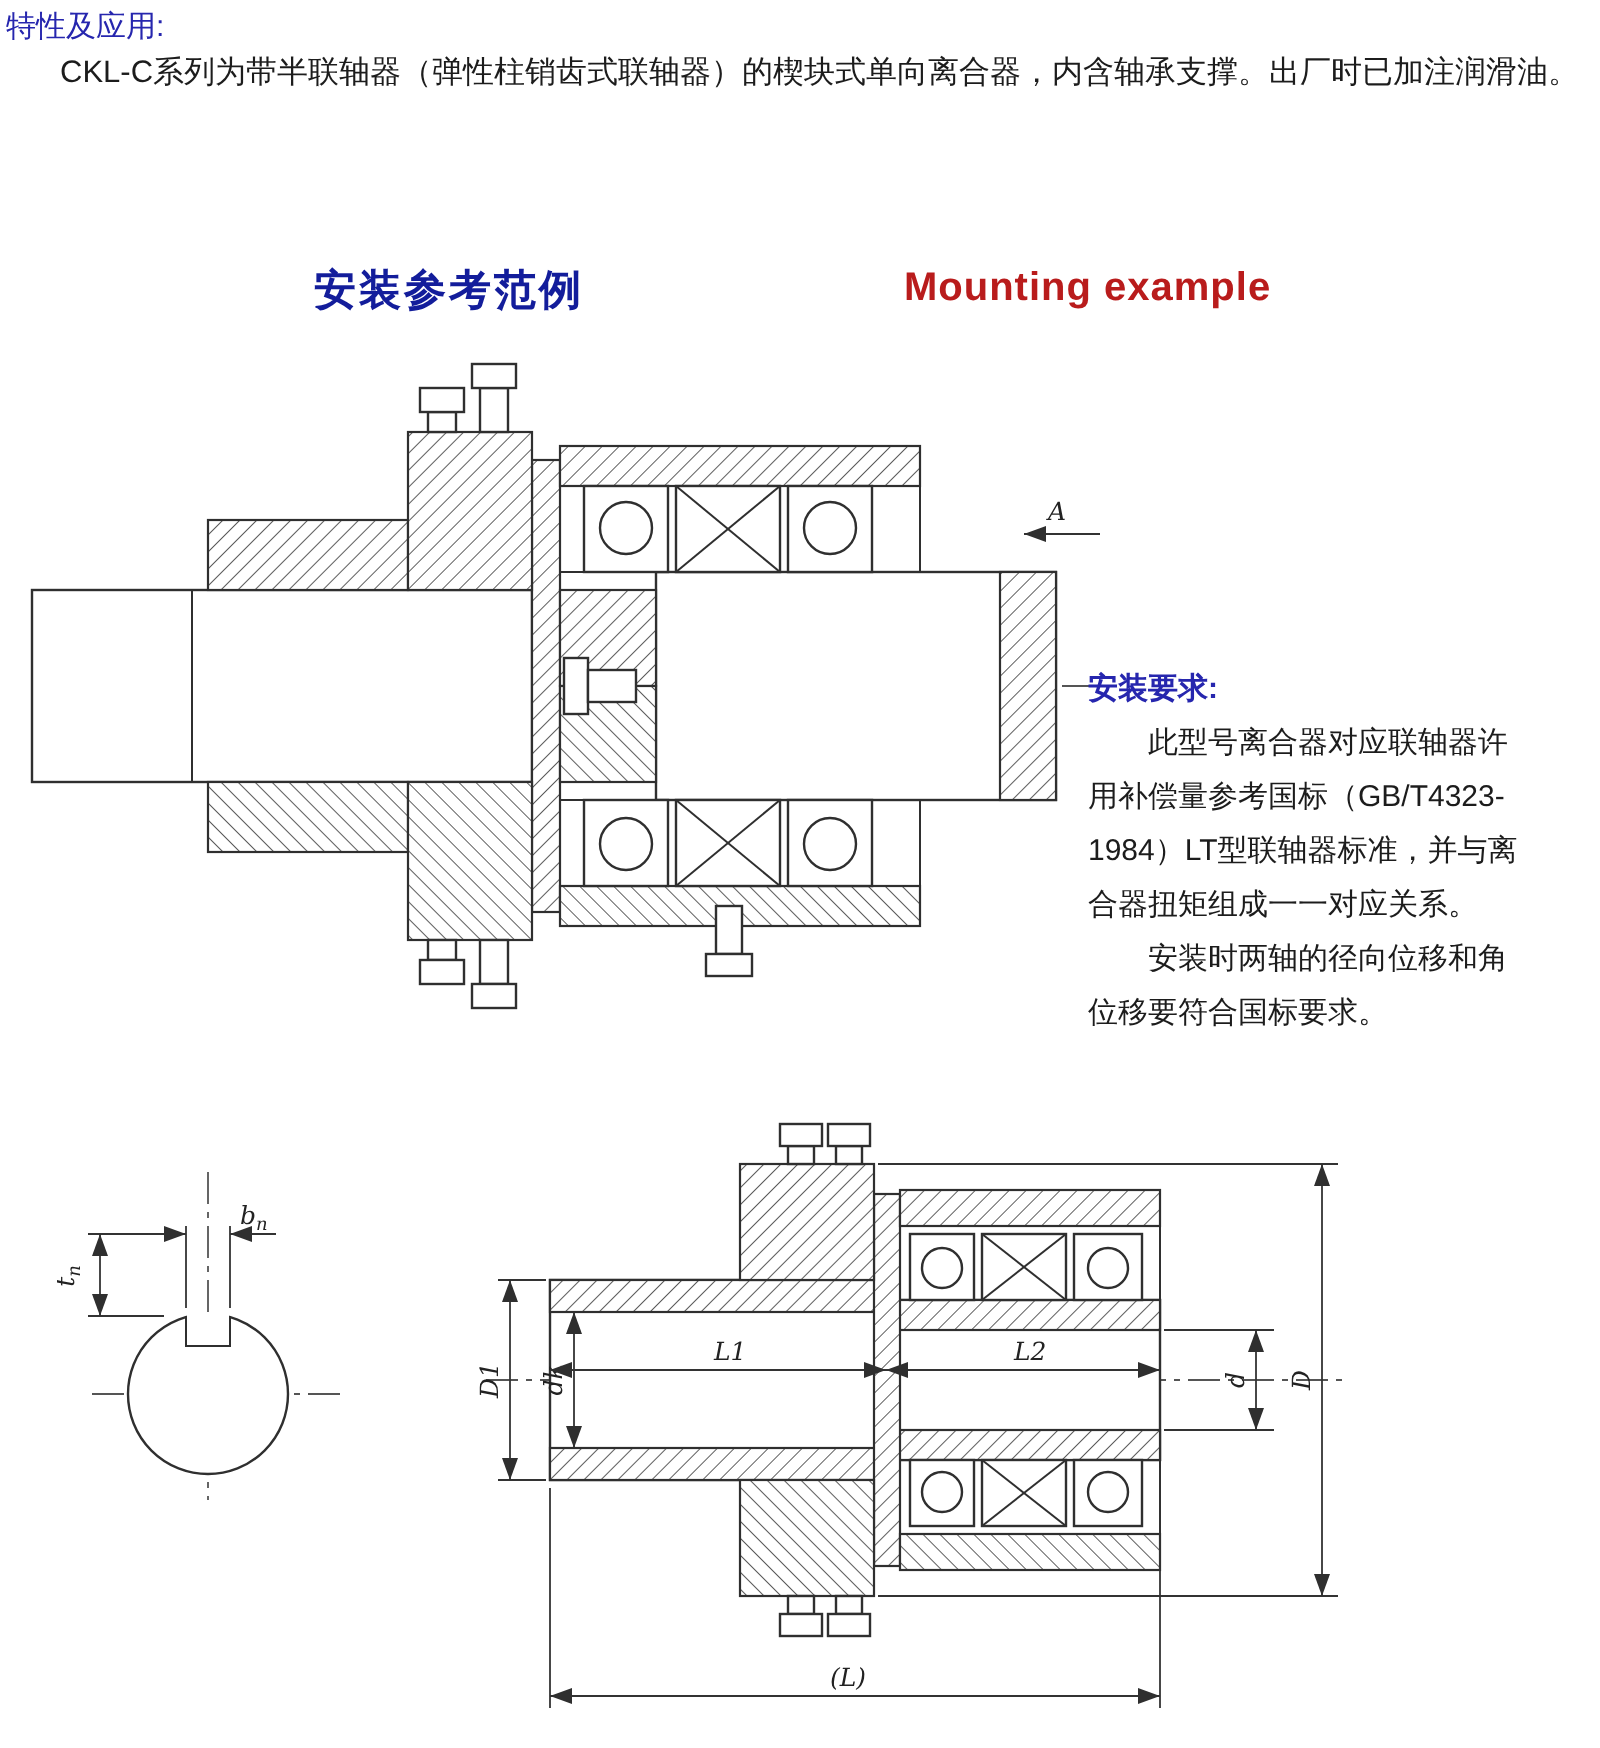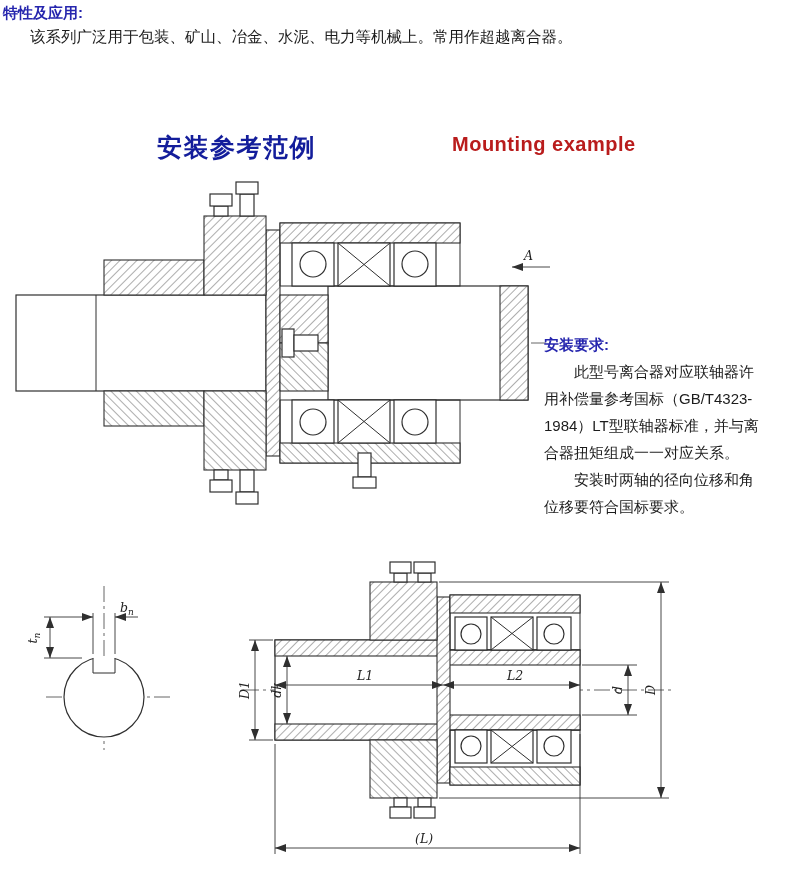--- a/index.html
+++ b/index.html
@@ -1,23 +1,23 @@
 <!DOCTYPE html>
 <html lang="zh"><head>
 <meta charset="utf-8">
 <style>
   *{box-sizing:border-box}
   html,body{margin:0;padding:0}
   body{width:800px;height:874px;background:#ffffff;position:relative;overflow:hidden;
        font-family:"Liberation Sans","DejaVu Sans",sans-serif;color:#1c1c1c}
   .abs{position:absolute}
-  .sec-title{font-size:15px;font-weight:bold;color:#2626ae;white-space:nowrap}
+  .sec-title{font-size:15px;font-weight:normal;color:#2626ae;white-space:nowrap}
   .intro-lines{line-height:27px;font-size:15.5px;white-space:nowrap}
   .intro-lines p{margin:0}
-  .h-cn{font-size:25px;font-weight:bold;color:#131d9b;letter-spacing:1.5px;white-space:nowrap}
+  .h-cn{font-size:21px;font-weight:bold;color:#131d9b;letter-spacing:1.5px;white-space:nowrap}
   .h-en{font-size:20px;font-weight:bold;color:#b91c1c;letter-spacing:.5px;white-space:nowrap}
   .install{width:260px}
   .install-title{font-size:15px;font-weight:bold;color:#2626ae;line-height:27px}
   .install-line{font-size:15px;line-height:27px;white-space:nowrap}
   .install-line.indent{text-indent:2em}
   .drawing{position:absolute}
   svg text{font-family:"DejaVu Serif","Liberation Serif",serif;font-style:italic;
            font-size:12.5px;fill:#222;stroke:none}
   svg .outline{fill:#fff;stroke:#2f2f2f;stroke-width:1.2}
   svg .hatch{fill:url(#hat);stroke:#2f2f2f;stroke-width:1.1}
@@ -27,21 +27,21 @@
 </style>
 </head>
 <body>
 
 <div>
 
   <div class="abs" style="left:3px;top:4px">
     <span class="sec-title">特性及应用:</span>
   </div>
   <div class="abs intro-lines" style="left:30px;top:23px">
-    <p>该系列广泛用于包装、矿山、冶金、水泥、电力等机械上。常用作超越离合器。</p>
+    <p>CKL-C系列为带半联轴器（弹性柱销齿式联轴器）的楔块式单向离合器，内含轴承支撑。出厂时已加注润滑油。</p>
   </div>
 
   <div class="abs h-cn" style="left:157px;top:131px">安装参考范例</div>
   <div class="abs h-en" style="left:452px;top:133px">Mounting example</div>
 
   <svg class="drawing" style="left:8px;top:168px" width="545" height="350" viewBox="0 0 545 350">
     <defs>
       <pattern id="hat" width="6" height="6" patternUnits="userSpaceOnUse" patternTransform="rotate(45)">
         <rect width="6" height="6" fill="#ffffff"></rect>
         <line x1="0" y1="0" x2="0" y2="6" stroke="#4a4a4a" stroke-width="0.9"></line>

